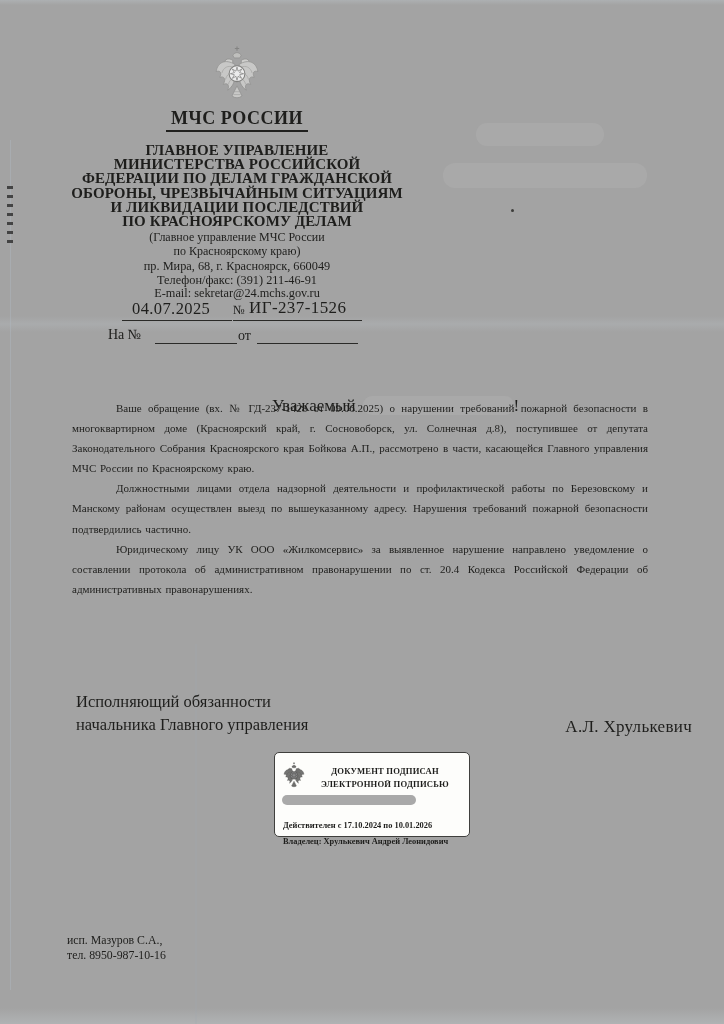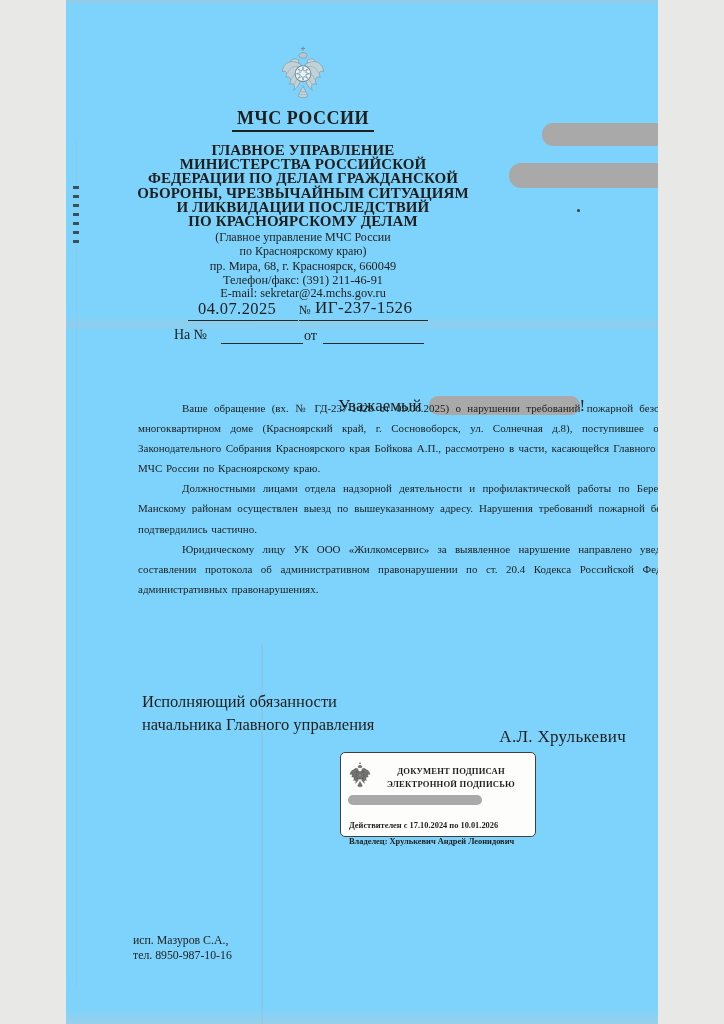--- a/index.html
+++ b/index.html
@@ -2,23 +2,23 @@
 <html><head>
 <meta charset="utf-8">
 <style>
   html,body{margin:0;padding:0;}
   body{
     background:#e8e8e6;
     font-family:"Liberation Serif","DejaVu Serif",serif;
   }
   #page{
     position:relative;
-    width:592px;height:1024px;
+    width:724px;height:1024px;
     margin:0 auto;
-    background:#7dd3fc;
+    background:#a3a3a3;
     overflow:hidden;
     color:#1e1e1c;
   }
   
   .scan-band-top{position:absolute;left:0;top:0;width:724px;height:5px;
     background:linear-gradient(to bottom,rgba(185,192,196,.45),rgba(185,192,196,0));}
   .scan-band-mid{position:absolute;left:0;top:316px;width:724px;height:16px;
     background:linear-gradient(to bottom,rgba(190,196,200,0),rgba(186,193,198,.28),rgba(190,196,200,0));}
   .scan-band-bottom{position:absolute;left:0;bottom:0;width:724px;height:16px;
     background:linear-gradient(to top,rgba(196,202,205,.40),rgba(196,202,205,0));}
@@ -57,21 +57,21 @@
   
   .salutation{position:absolute;left:272px;top:356px;font-size:17px;white-space:nowrap;margin-top:40px;}
   .salutation .redact-inline{display:inline-block;vertical-align:-4px;margin-left:7px;
     width:151px;height:19px;border-radius:9px;background:#a9a9a9;}
   
   .body-text{position:absolute;left:72px;top:398px;width:576px;
     font-size:11px;line-height:20.1px;text-align:justify;}
   .body-text p{margin:0;text-indent:44px;word-spacing:1px;}
   
   .sig-position{position:absolute;left:76px;top:691px;font-size:16.5px;line-height:22.5px;}
-  .sig-name{position:absolute;right:32px;top:717px;font-size:17px;letter-spacing:.3px;margin-top:10px;}
+  .sig-name{position:absolute;right:32px;top:717px;font-size:17px;letter-spacing:.3px;}
   
   .stamp{position:absolute;left:274px;top:752px;width:196px;height:85px;
     border:1.6px solid #3f3f3d;border-radius:5px;background:#fdfdfb;box-sizing:border-box;}
   .stamp-emblem{position:absolute;left:8px;top:8px;width:22px;height:28px;
     filter:brightness(.55);}
   .stamp-title{position:absolute;left:34px;top:12px;width:152px;text-align:center;
     font-size:8.6px;font-weight:bold;line-height:12.5px;letter-spacing:.2px;}
   .stamp-redact{position:absolute;left:7px;top:42px;width:134px;height:10px;
     border-radius:5px;background:#a9a9a9;}
   .stamp-owner{position:absolute;left:8px;top:56px;font-size:8.4px;font-weight:600;margin-top:28px;}

